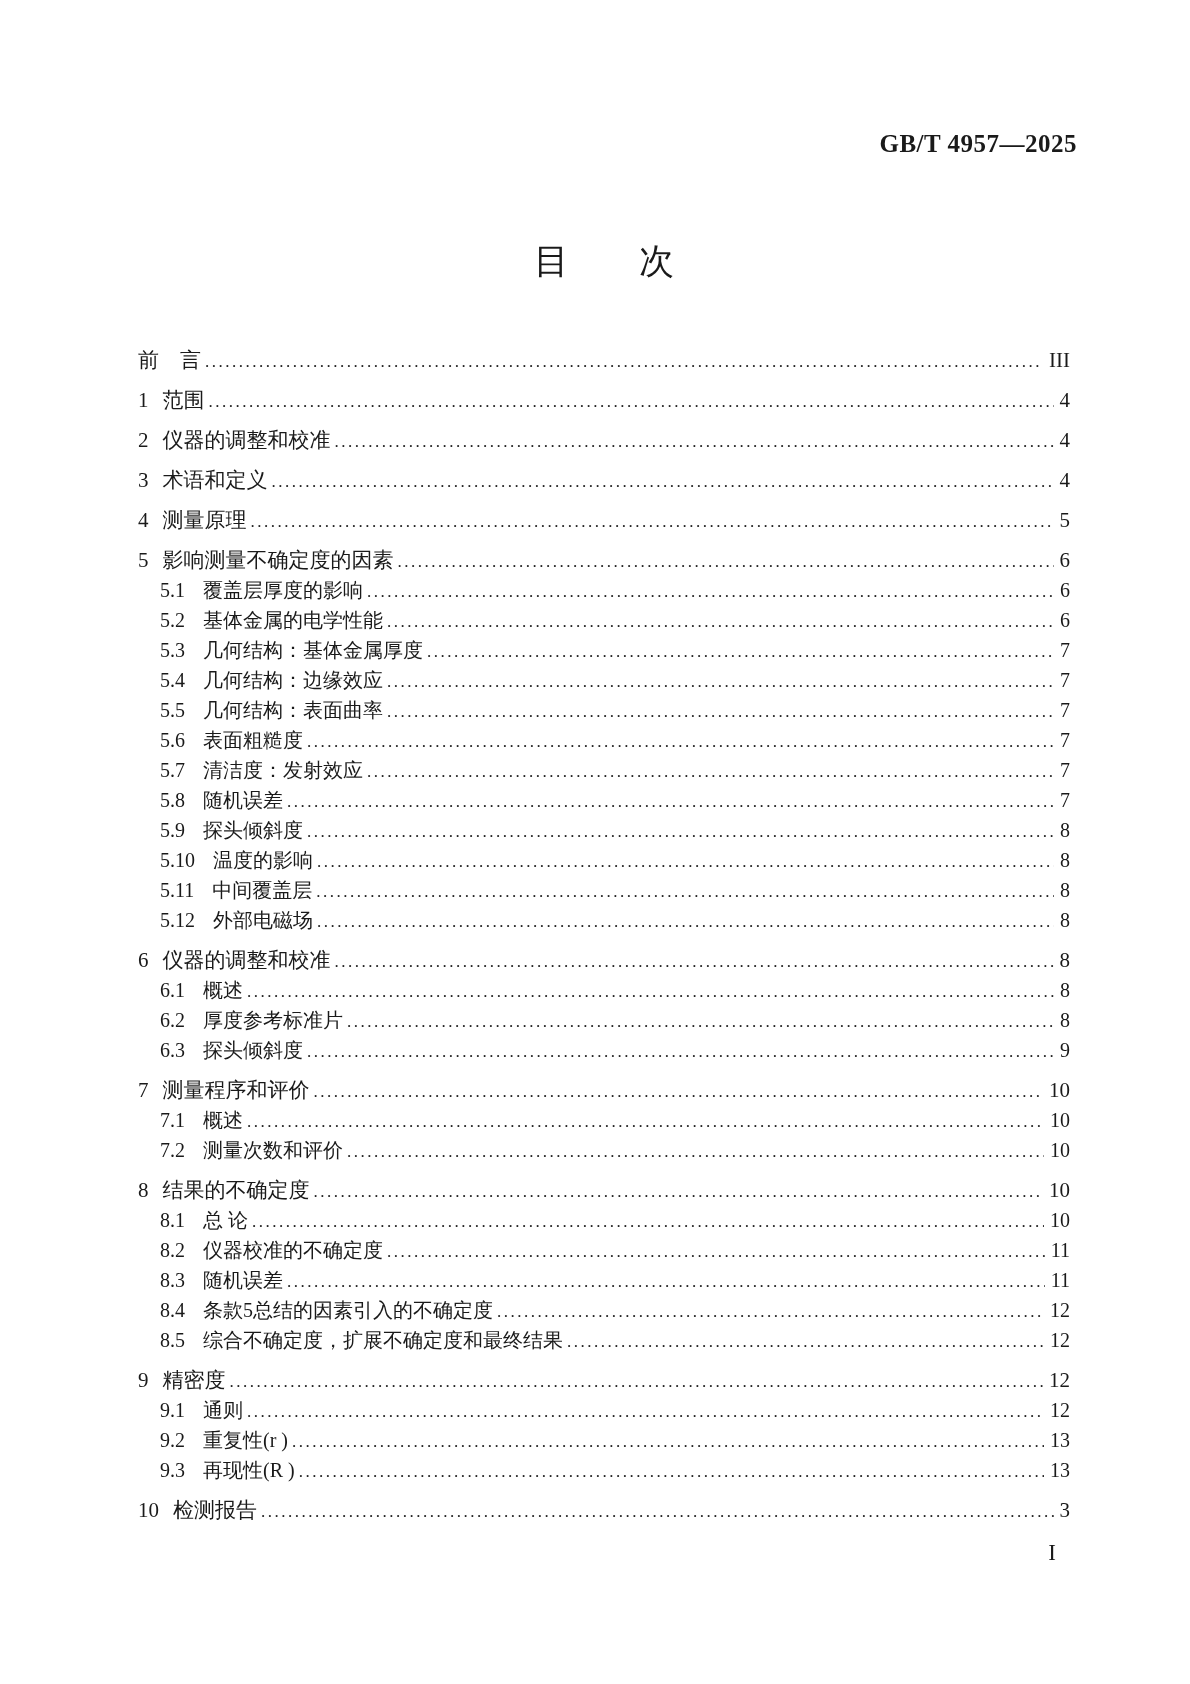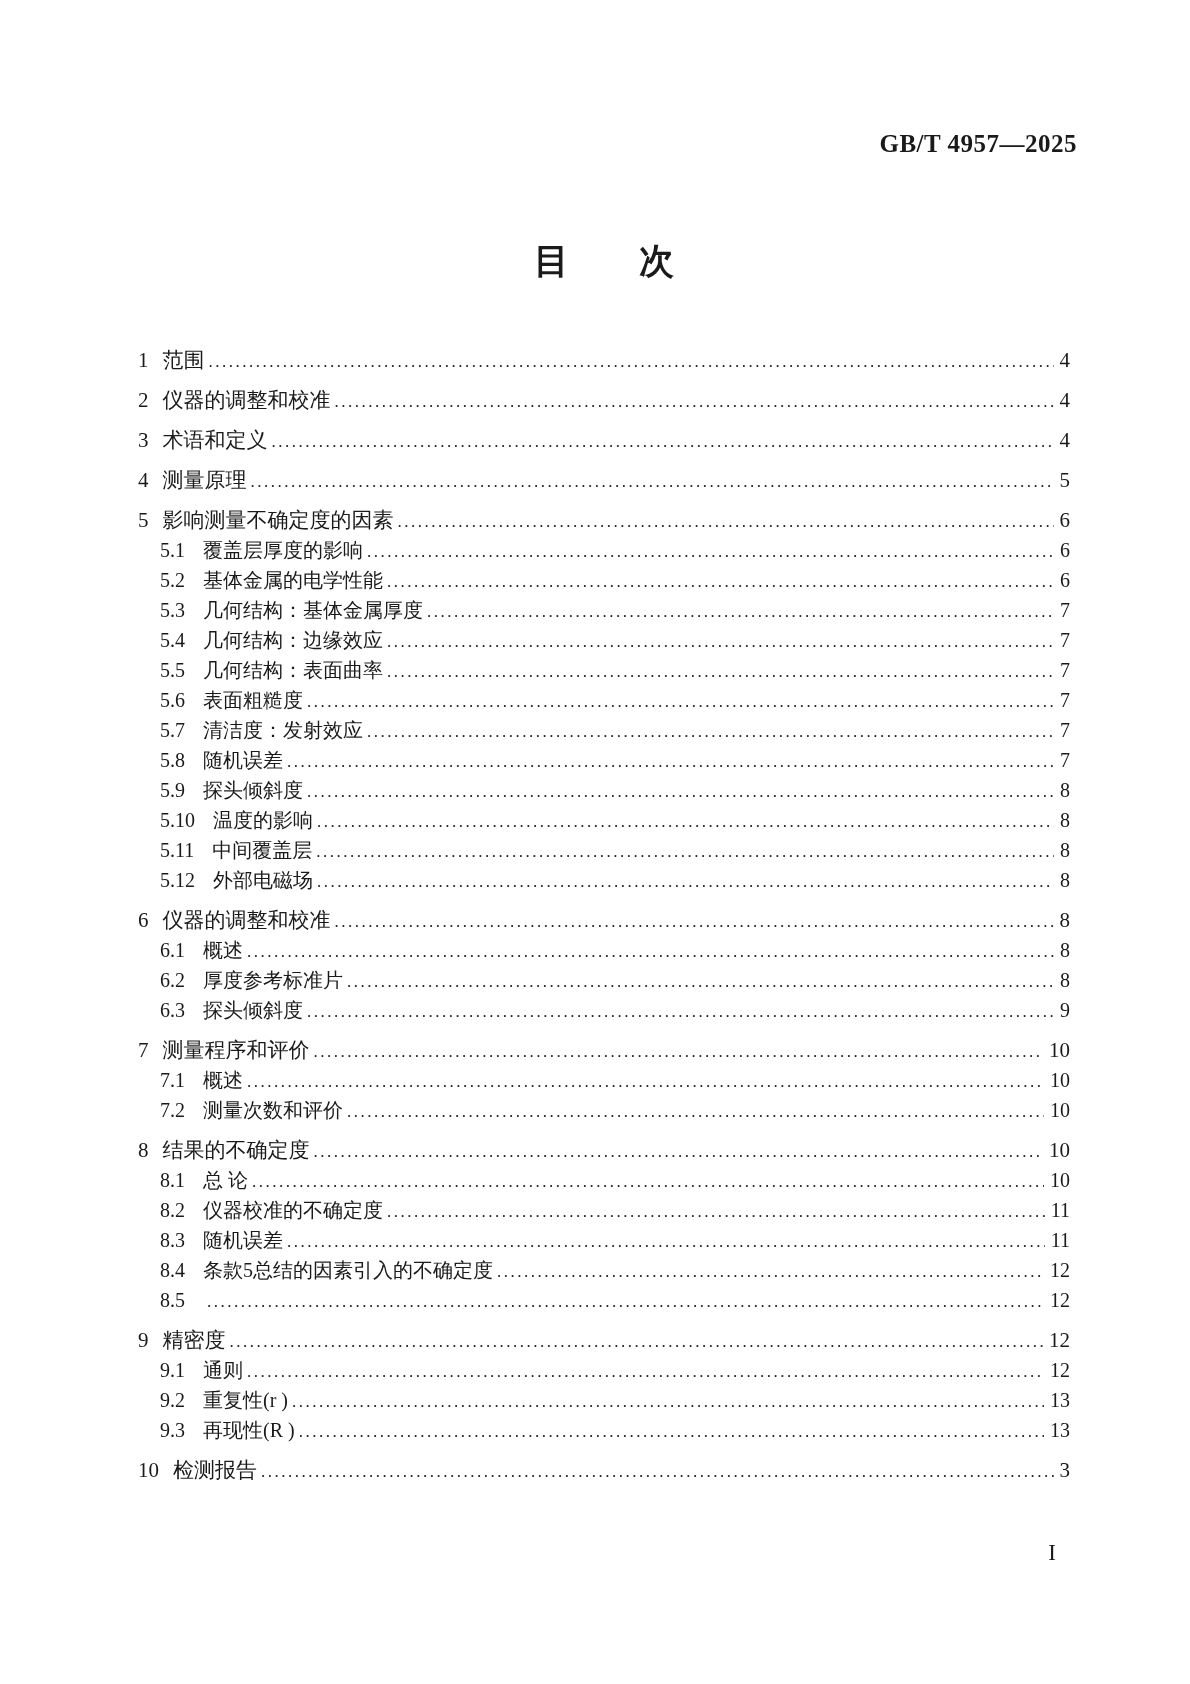--- a/index.html
+++ b/index.html
@@ -22,21 +22,21 @@
     white-space: nowrap;
     text-align: center;
   }
   .page-title {
     position: absolute;
     top: 238px;
     left: 138px;
     right: 120px;
     text-align: center;
     font-size: 35px;
-    font-weight: bold;
+    font-weight: normal;
     margin: 0;
     white-space: nowrap;
   }
   .toc {
     position: absolute;
     top: 336px;
     left: 138px;
     right: 120px;
   }
   .toc-row {
@@ -74,20 +74,26 @@
 </head>
 <body>
 
 <div class="page-root">
   <div class="doc-code">GB/T 4957—2025</div>
 
   <div class="page-title">目　　次</div>
 
   <div class="toc" id="toc">
       <div class="toc-row l0">
+    <span class="num"></span>
+    <span class="label">前　言</span>
+    <span class="leader"></span>
+    <span class="pg">III</span>
+  </div>
+      <div class="toc-row l0">
     <span class="num">1</span>
     <span class="label">范围</span>
     <span class="leader"></span>
     <span class="pg">4</span>
   </div>
       <div class="toc-row l0">
     <span class="num">2</span>
     <span class="label">仪器的调整和校准</span>
     <span class="leader"></span>
     <span class="pg">4</span>
@@ -249,20 +255,21 @@
     <span class="pg">11</span>
   </div>
       <div class="toc-row l1">
     <span class="num">8.4</span>
     <span class="label">条款5总结的因素引入的不确定度</span>
     <span class="leader"></span>
     <span class="pg">12</span>
   </div>
       <div class="toc-row l1">
     <span class="num">8.5</span>
+    <span class="label">综合不确定度，扩展不确定度和最终结果</span>
     <span class="leader"></span>
     <span class="pg">12</span>
   </div>
       <div class="toc-row l0">
     <span class="num">9</span>
     <span class="label">精密度</span>
     <span class="leader"></span>
     <span class="pg">12</span>
   </div>
       <div class="toc-row l1">

